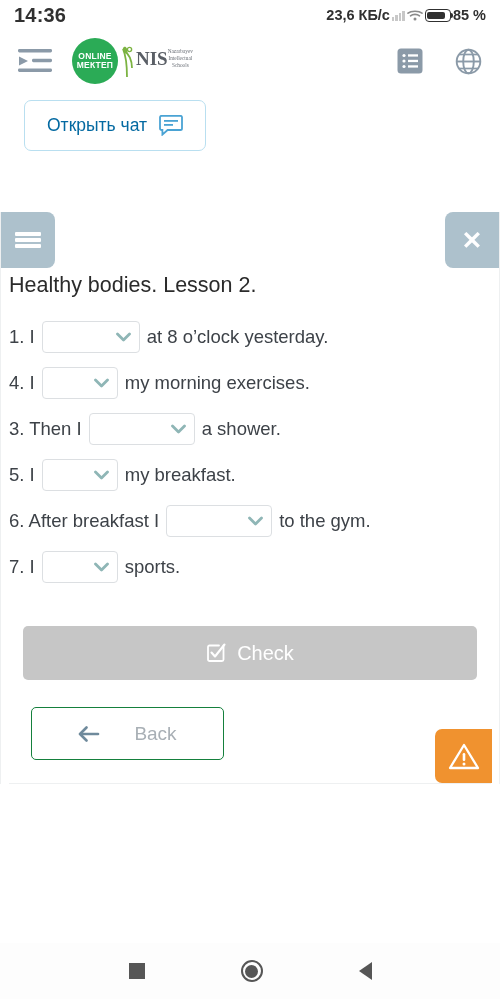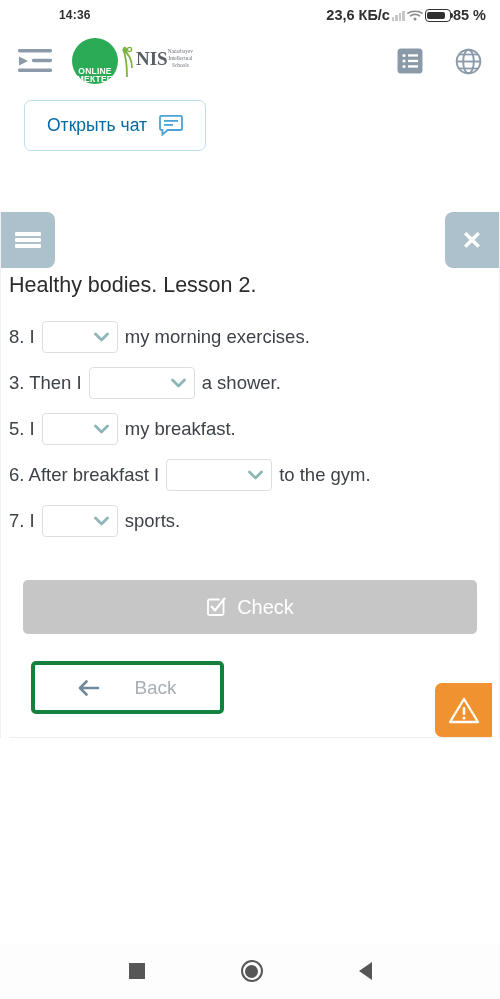--- a/index.html
+++ b/index.html
@@ -9,21 +9,21 @@
     background: #ffffff;
     overflow: hidden;
   }
   #screen { position: relative; width: 500px; height: 999px; background: #fff; }
 
   
   .statusbar {
     height: 30px; display: flex; align-items: center;
     padding: 0 14px; background: #fff;
   }
-  .sb-time { font-size: 12px; font-weight: bold; color: #303030; letter-spacing: .2px; margin-left: 45px; }
+  .sb-time { font-size: 20px; font-weight: bold; color: #303030; letter-spacing: .2px; }
   .sb-right { margin-left: auto; display: flex; align-items: center; gap: 2px; }
   .sb-speed { font-size: 14.5px; font-weight: bold; color: #303030; }
   .sig { display: flex; align-items: flex-end; gap: 1px; height: 11px; }
   .sig i { width: 2.5px; background: #c8c8c8; display: block; }
   .sig i:nth-child(1) { height: 4px; }
   .sig i:nth-child(2) { height: 6px; }
   .sig i:nth-child(3) { height: 8px; }
   .sig i:nth-child(4) { height: 10px; }
   .wifi { position: relative; width: 16px; height: 12px; }
   .batt {
@@ -37,21 +37,21 @@
   .batt i { display: block; height: 7px; width: 18px; margin-left: 1.5px; background: #303030; border-radius: 2px; }
   .sb-pct { font-size: 14.5px; font-weight: bold; color: #303030; }
 
   
   .appbar { height: 62px; display: flex; align-items: center; padding: 0 18px; background: #fff; }
   .indent-icon { width: 34px; height: 26px; display: block; }
   .logos { display: flex; align-items: center; gap: 2px; margin-left: 20px; }
   .om-logo {
     width: 46px; height: 46px; border-radius: 50%;
     background: #2bab56; color: #fff;
-    display: flex; flex-direction: column; align-items: center; justify-content: flex-end;
+    display: flex; flex-direction: column; align-items: center; justify-content: center;
     line-height: 1.02;
   }
   .om-logo span { font-size: 8.5px; font-weight: bold; letter-spacing: .2px; }
   .nis-logo { display: flex; align-items: flex-start; gap: 1px; }
   .nis-leaf { width: 15px; height: 32px; margin-top: 2px; }
   .nis-txt { display: flex; flex-direction: row; align-items: center; padding-top: 3px; }
   .nis-txt .nis-main {
     font-family: "Liberation Serif", serif; font-size: 19px; font-weight: bold;
     color: #5a5f66; line-height: 1;
   }
@@ -125,21 +125,21 @@
     margin: 39px 14px 0 14px; height: 54px; background: #c6c6c6;
     border: none; border-radius: 5px; color: #fff; font-size: 20px;
     display: flex; align-items: center; justify-content: center; gap: 11px;
     cursor: default; width: calc(100% - 28px);
   }
   .check-icon { width: 20px; height: 20px; }
 
   
   .back-row { position: relative; margin-top: 27px; padding: 0 22px 0 22px; height: 72px; }
   .back-btn {
-    width: 193px; height: 53px; background: #fff; border: 4px solid #15803d;
+    width: 193px; height: 53px; background: #fff; border: 1px solid #15803d;
     border-radius: 5px; display: flex; align-items: center; justify-content: center;
     gap: 34px; cursor: pointer;
   }
   .back-arrow { width: 22px; height: 16px; }
   .back-label { font-size: 19px; color: #a8afb5; }
   .warn-fab {
     position: absolute; right: -1px; top: 22px; width: 57px; height: 54px;
     background: #f0922f; border-radius: 7px 0 0 7px;
     display: flex; align-items: center; justify-content: center; cursor: pointer;
   }
@@ -258,23 +258,32 @@
       </div>
       <div class="close-btn">✕</div>
     </div>
 
     <div class="card-inner">
       <div class="lesson-title">Healthy bodies. Lesson 2.</div>
 
 
       <div class="qlist">
 
-
-        <div class="qrow">
-          <span class="qtext">8. I</span>
+        <div class="qrow">
+          <span class="qtext">1. I</span>
+          <span class="sel" style="width:98px">
+            <svg class="chev" viewBox="0 0 15 10">
+              <path d="M1.5 2 L7.5 8 L13.5 2" fill="none" stroke="#8fb6b6" stroke-width="2.8" stroke-linecap="round" stroke-linejoin="round"></path>
+            </svg>
+          </span>
+          <span class="qtext">at 8 o’clock yesterday.</span>
+        </div>
+
+        <div class="qrow">
+          <span class="qtext">4. I</span>
           <span class="sel" style="width:76px">
             <svg class="chev" viewBox="0 0 15 10">
               <path d="M1.5 2 L7.5 8 L13.5 2" fill="none" stroke="#8fb6b6" stroke-width="2.8" stroke-linecap="round" stroke-linejoin="round"></path>
             </svg>
           </span>
           <span class="qtext">my morning exercises.</span>
         </div>
 
         <div class="qrow">
           <span class="qtext">3. Then I</span>

